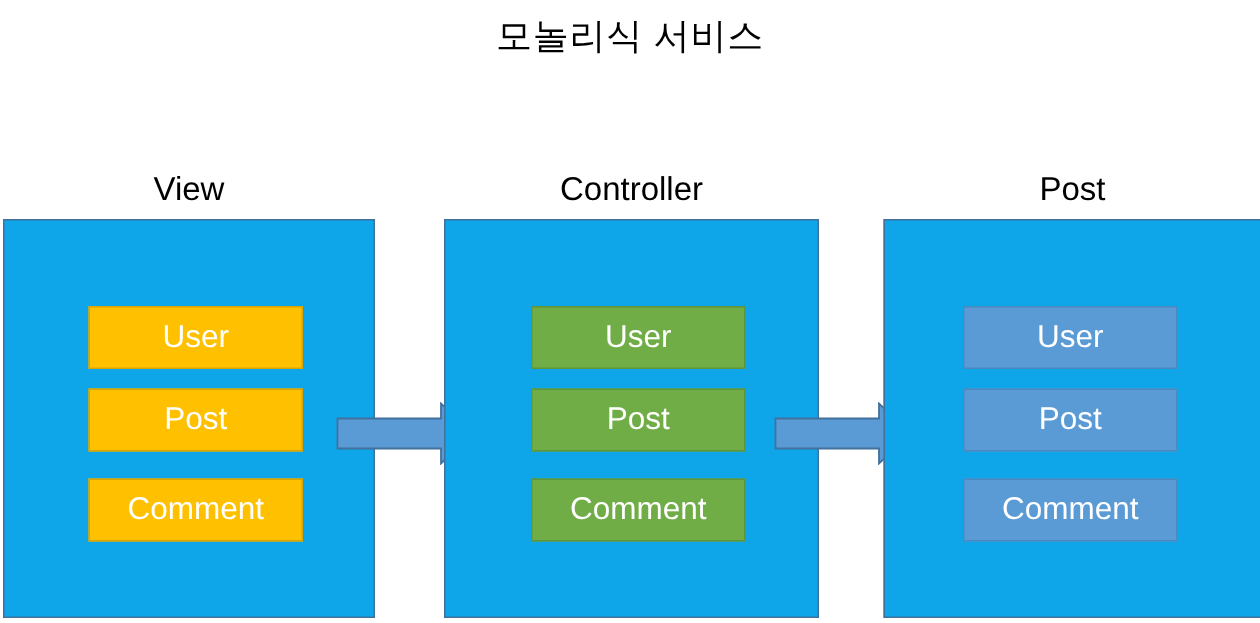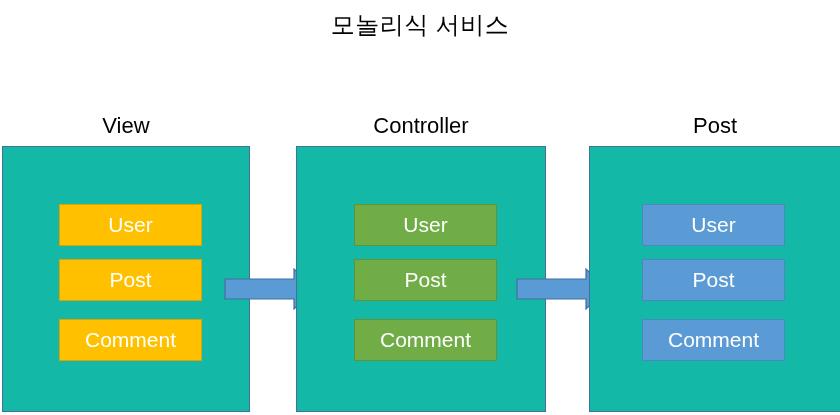--- a/index.html
+++ b/index.html
@@ -42,21 +42,21 @@
     white-space: nowrap;
   }
 
   
   .column-box {
     position: absolute;
     top: 146px;
     height: 266px;
     box-sizing: border-box;
     border: 1px solid #41719C;
-    background: #14b8a6;
+    background: #0ea5e9;
   }
 
   
   .service-block {
     position: absolute;
     height: 42px;
     box-sizing: border-box;
     border: 1px solid;
     display: flex;
     align-items: center;

